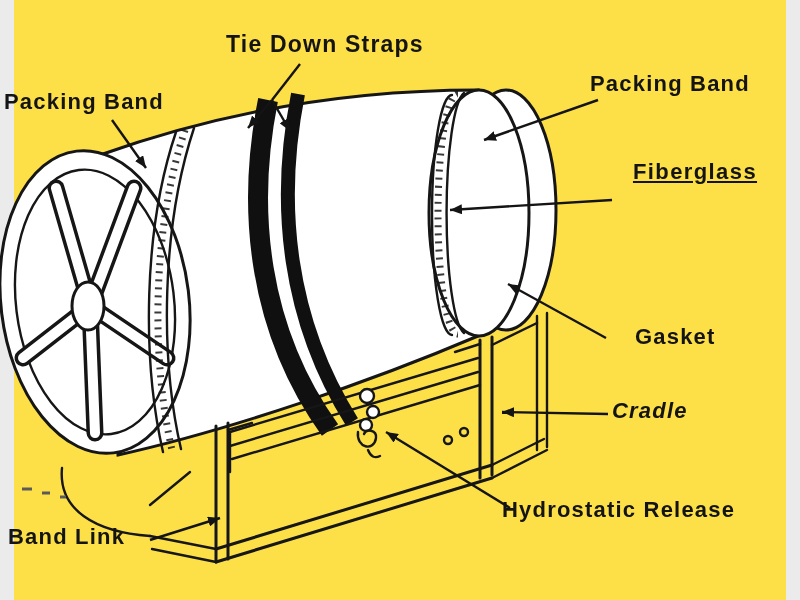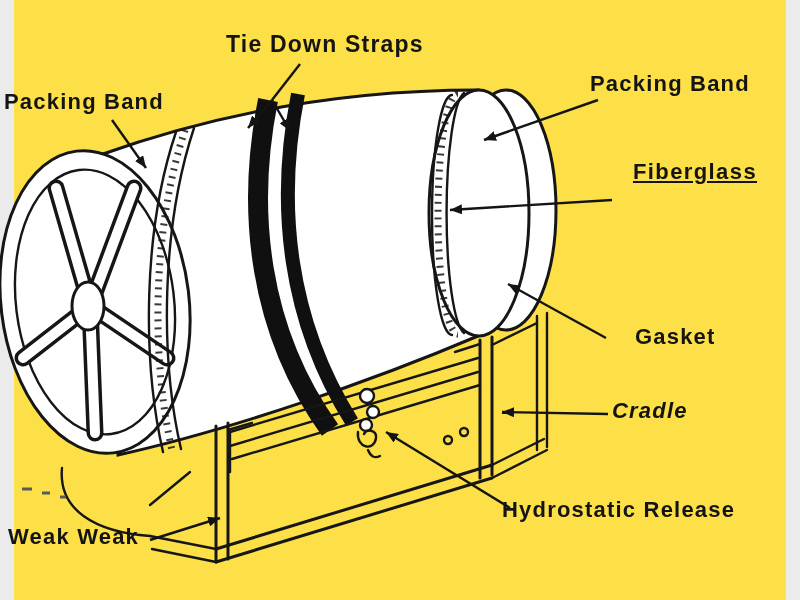--- a/index.html
+++ b/index.html
@@ -154,15 +154,15 @@
   <div class="label two-line" style="left:612px;top:158px;width:166px;text-decoration:underline;">
     <div>Fiberglass</div>
   </div>
 
   <div class="label" style="left:635px;top:325px;">Gasket</div>
 
   <div class="label" style="left:612px;top:399px;font-style:italic;">Cradle</div>
 
   <div class="label" style="left:502px;top:498px;">Hydrostatic Release</div>
 
-  <div class="label" style="left:8px;top:525px;">Weak Weak</div>
+  <div class="label" style="left:8px;top:525px;">Band Link</div>
 
 </div>
 
 </body></html>

